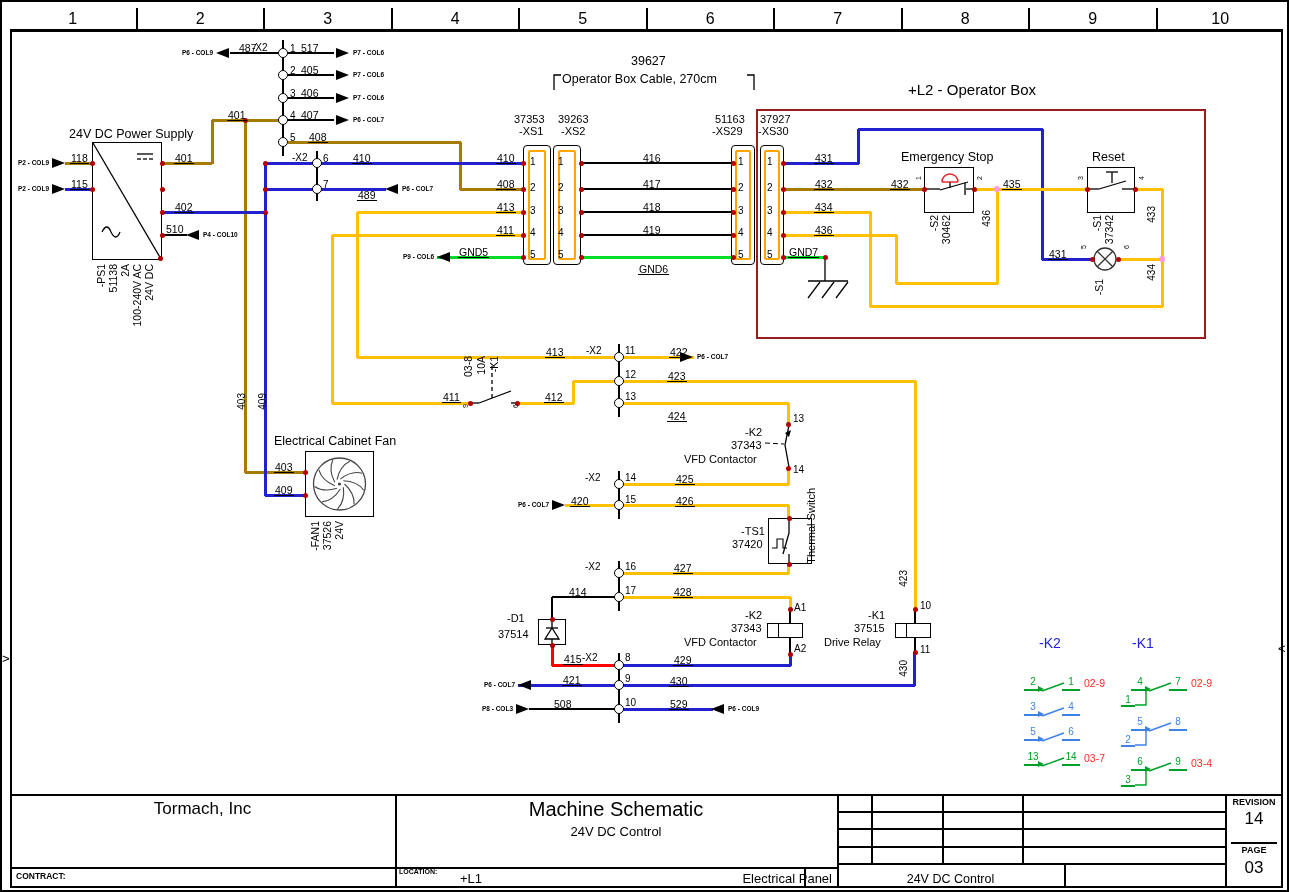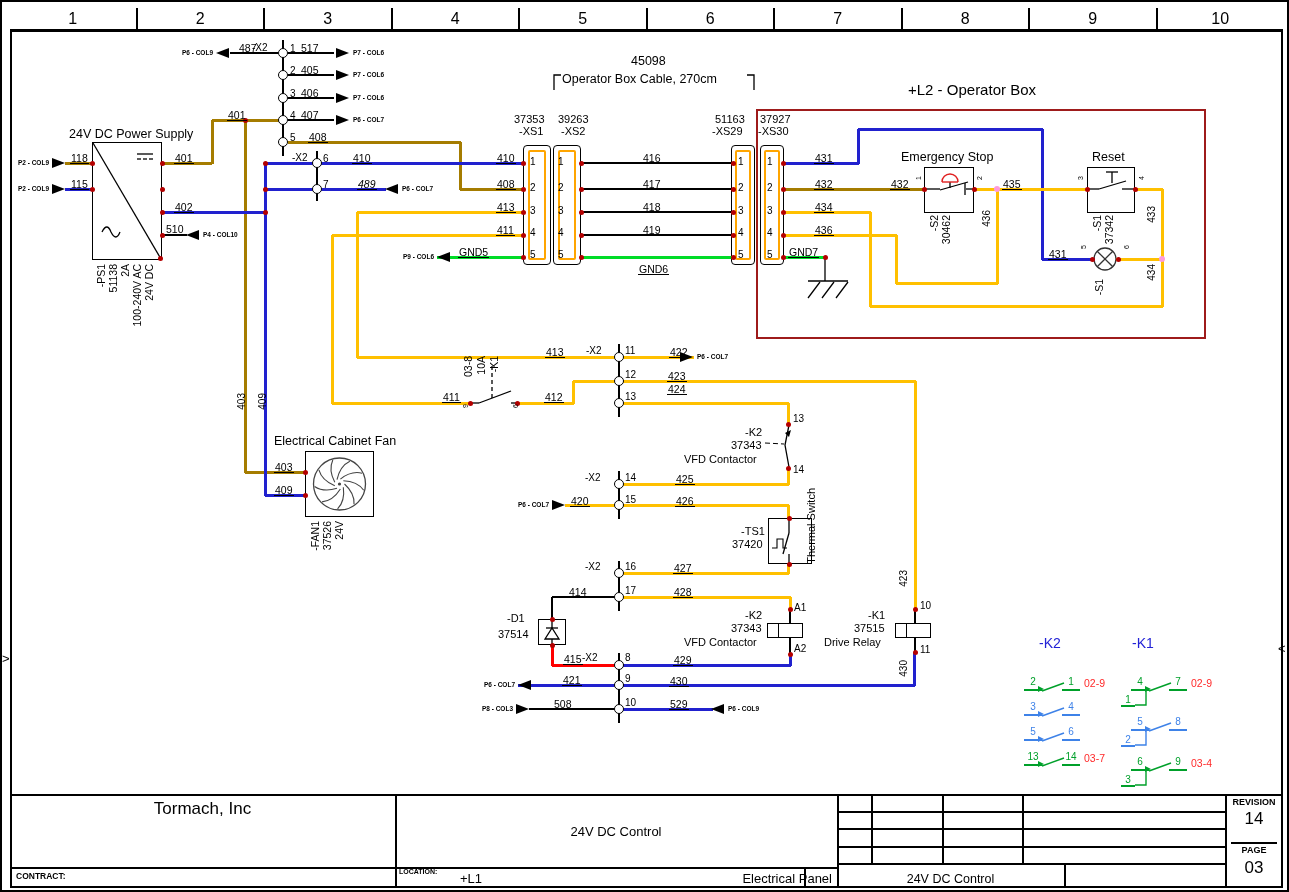--- a/index.html
+++ b/index.html
@@ -391,21 +391,21 @@
       <span class="lab lu" style="left: 298px; top: 86px;">406</span>
       <span class="lab lu" style="left: 298px; top: 108px;">407</span>
       <span class="lab lu" style="left: 225px; top: 108px;">401</span>
       <span class="lab lu" style="left: 306px; top: 130px;">408</span>
       <span class="lab lu" style="left: 68px; top: 151px;">118</span>
       <span class="lab lu" style="left: 68px; top: 177px;">115</span>
       <span class="lab lu" style="left: 172px; top: 151px;">401</span>
       <span class="lab lu" style="left: 172px; top: 200px;">402</span>
       <span class="lab lu" style="left: 163px; top: 222px;">510</span>
       <span class="lab lu" style="left: 350px; top: 151px;">410</span>
-      <span class="lab lu" style="left: 355px; top: 177px; font-style: italic;">489</span>
+      <span class="lab lu" style="left: 355px; top: 188px;">489</span>
       <span class="lab lu" style="left: 494px; top: 151px;">410</span>
       <span class="lab lu" style="left: 494px; top: 177px;">408</span>
       <span class="lab lu" style="left: 494px; top: 200px;">413</span>
       <span class="lab lu" style="left: 494px; top: 223px;">411</span>
       <span class="lab lu" style="left: 456px; top: 245px;">GND5</span>
       <span class="lab lu" style="left: 640px; top: 151px;">416</span>
       <span class="lab lu" style="left: 640px; top: 177px;">417</span>
       <span class="lab lu" style="left: 640px; top: 200px;">418</span>
       <span class="lab lu" style="left: 640px; top: 223px;">419</span>
       <span class="lab lu" style="left: 636px; top: 262px;">GND6</span>
@@ -413,21 +413,21 @@
       <span class="lab lu" style="left: 812px; top: 177px;">432</span>
       <span class="lab lu" style="left: 812px; top: 200px;">434</span>
       <span class="lab lu" style="left: 812px; top: 223px;">436</span>
       <span class="lab lu" style="left: 786px; top: 245px;">GND7</span>
       <span class="lab lu" style="left: 888px; top: 177px;">432</span>
       <span class="lab lu" style="left: 1000px; top: 177px;">435</span>
       <span class="lab lu" style="left: 1046px; top: 247px;">431</span>
       <span class="lab lu" style="left: 543px; top: 345px;">413</span>
       <span class="lab lu" style="left: 667px; top: 345px;">422</span>
       <span class="lab lu" style="left: 665px; top: 369px;">423</span>
-      <span class="lab lu" style="left: 665px; top: 382px;">424</span>
+      <span class="lab lu" style="left: 665px; top: 409px;">424</span>
       <span class="lab lu" style="left: 440px; top: 390px;">411</span>
       <span class="lab lu" style="left: 542px; top: 390px;">412</span>
       <span class="lab lu" style="left: 673px; top: 472px;">425</span>
       <span class="lab lu" style="left: 673px; top: 494px;">426</span>
       <span class="lab lu" style="left: 568px; top: 494px;">420</span>
       <span class="lab lu" style="left: 671px; top: 561px;">427</span>
       <span class="lab lu" style="left: 566px; top: 585px;">414</span>
       <span class="lab lu" style="left: 671px; top: 585px;">428</span>
       <span class="lab lu" style="left: 561px; top: 652px;">415</span>
       <span class="lab lu" style="left: 671px; top: 653px;">429</span>
@@ -483,21 +483,21 @@
       <span class="lab lx2" style="left: 250px; top: 41px;">-X2</span>
       <span class="lab lx2" style="left: 290px; top: 151px;">-X2</span>
       <span class="lab lx2" style="left: 584px; top: 344px;">-X2</span>
       <span class="lab lx2" style="left: 583px; top: 471px;">-X2</span>
       <span class="lab lx2" style="left: 583px; top: 560px;">-X2</span>
       <span class="lab lx2" style="left: 580px; top: 651px;">-X2</span>
       <span class="lab lt" style="left: 67px; top: 125px;">24V DC Power Supply</span>
       <span class="lab lt" style="left: 272px; top: 432px;">Electrical Cabinet Fan</span>
       <span class="lab lt" style="left: 899px; top: 148px;">Emergency Stop</span>
       <span class="lab lt" style="left: 1090px; top: 148px;">Reset</span>
-      <span class="lab lt" style="left: 629px; top: 52px;">45098</span>
+      <span class="lab lt" style="left: 629px; top: 52px;">39627</span>
       <span class="lab lt" style="left: 560px; top: 70px;">Operator Box Cable, 270cm</span>
       <span class="lab lb2" style="left: 906px; top: 79px;">+L2 - Operator Box</span>
       <span class="lab lc" style="left: 512px; top: 111px;">37353</span>
       <span class="lab lc" style="left: 517px; top: 123px;">-XS1</span>
       <span class="lab lc" style="left: 556px; top: 111px;">39263</span>
       <span class="lab lc" style="left: 559px; top: 123px;">-XS2</span>
       <span class="lab lc" style="left: 713px; top: 111px;">51163</span>
       <span class="lab lc" style="left: 710px; top: 123px;">-XS29</span>
       <span class="lab lc" style="left: 758px; top: 111px;">37927</span>
       <span class="lab lc" style="left: 756px; top: 123px;">-XS30</span>
@@ -602,20 +602,21 @@
   <div class="tb-line" style="left:1020px; top:792px; width:1.5px; height:69px;"></div>
   <div class="tb-line" style="left:835px; top:809px; width:388px; height:1.5px;"></div>
   <div class="tb-line" style="left:835px; top:826px; width:388px; height:1.5px;"></div>
   <div class="tb-line" style="left:835px; top:844px; width:388px; height:1.5px;"></div>
   <div class="tb-line" style="left:835px; top:861px; width:388px; height:1.5px;"></div>
   <div class="tb-line" style="left:1062px; top:861px; width:1.5px; height:25px;"></div>
   <div class="tb-line" style="left:1229px; top:840px; width:46px; height:1.5px;"></div>
 
   <div class="tbt tb-company">Tormach, Inc</div>
   <div class="tbt tb-contract">CONTRACT:</div>
+  <div class="tbt tb-title">Machine Schematic</div>
   <div class="tbt tb-subtitle">24V DC Control</div>
   <div class="tbt tb-locl">LOCATION:</div>
   <div class="tbt tb-loc">+L1</div>
   <div class="tbt tb-panel">Electrical Panel</div>
   <div class="tbt tb-sheet">24V DC Control</div>
   <div class="tbt tb-revl">REVISION</div>
   <div class="tbt tb-rev">14</div>
   <div class="tbt tb-pagel">PAGE</div>
   <div class="tbt tb-page">03</div>
 

